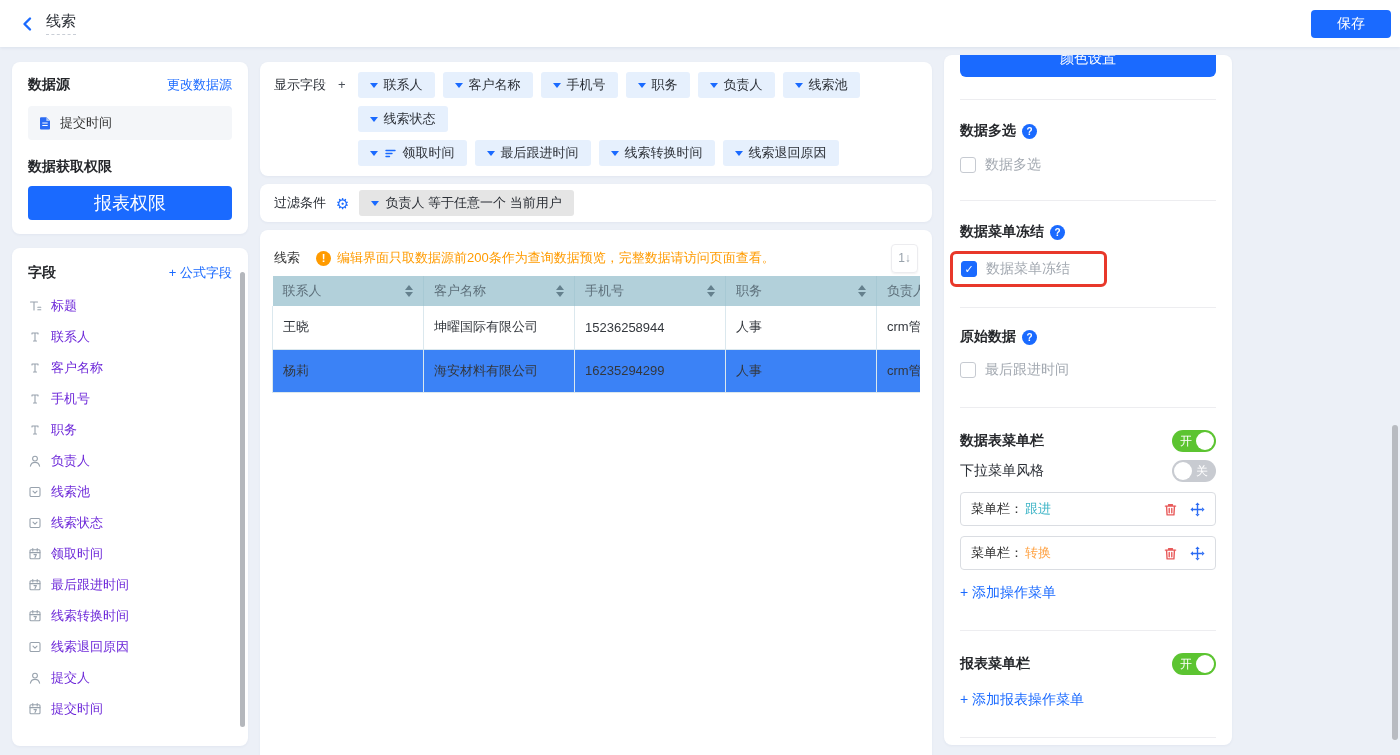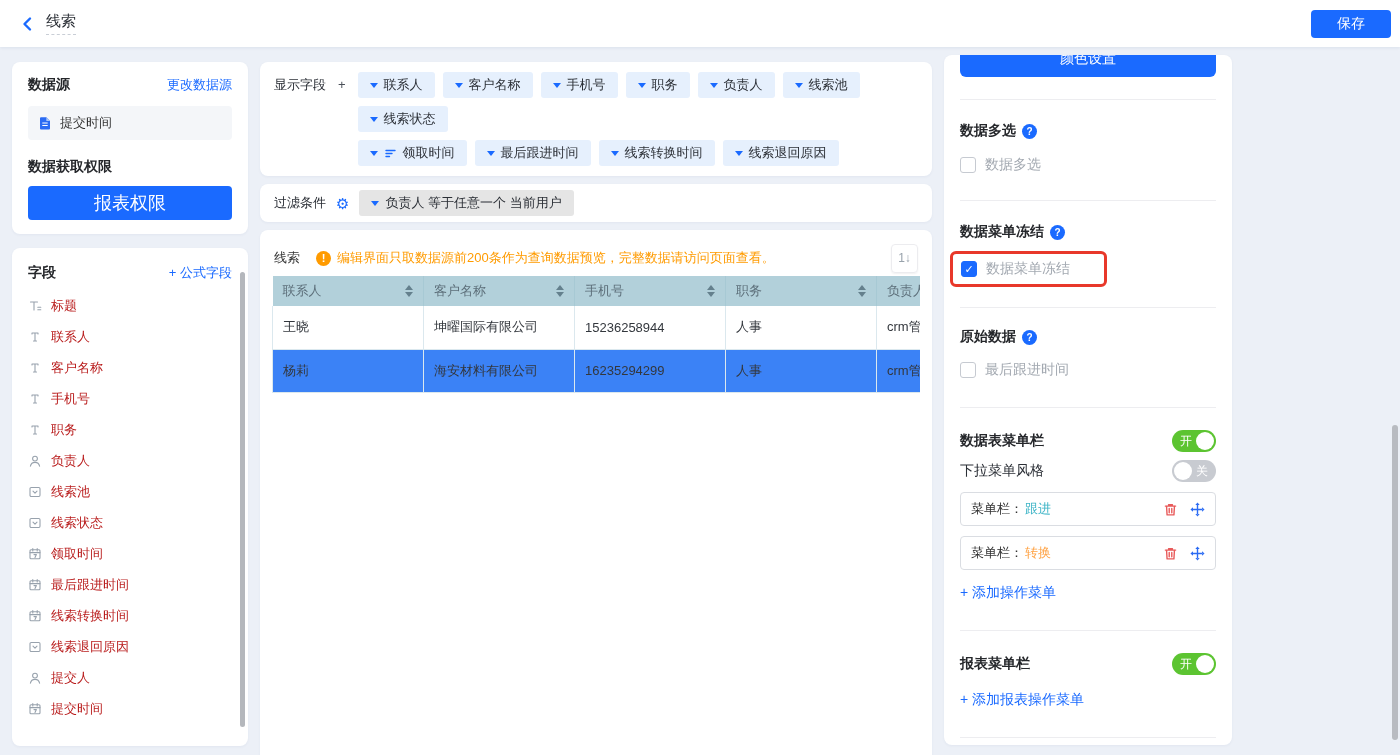--- a/index.html
+++ b/index.html
@@ -24,21 +24,21 @@
   .sec-row { display:flex; align-items:center; justify-content:space-between; }
   .sec-h { font-size:14px; font-weight:bold; color:#25272b; }
   .blue-link { color:#1a6aff; font-size:13px; cursor:pointer; }
   .ds-item { margin-top:12px; height:34px; background:#f4f6f9; border-radius:4px;
              display:flex; align-items:center; gap:8px; padding:0 10px; cursor:pointer; }
   .perm-title { margin-top:18px; }
   .perm-btn { margin-top:10px; width:100%; height:34px; background:#1a6aff; color:#fff; border:none;
               border-radius:4px; font-size:18px; cursor:pointer; font-family:inherit; }
   .card-b { height:498px; padding:16px 16px; position:relative; overflow:hidden; }
   .fields-list { margin-top:8px; }
-  .field-item { height:31px; display:flex; align-items:center; gap:9px; cursor:grab; color:#b91c1c; }
+  .field-item { height:31px; display:flex; align-items:center; gap:9px; cursor:grab; color:#6d28d9; }
   .f-icon { width:14px; height:14px; display:flex; }
   .vthumb { position:absolute; right:3px; top:24px; width:5px; height:455px; background:#b4b7bc; border-radius:3px; }
   
   .mid-col { width:672px; display:flex; flex-direction:column; gap:8px; }
   .card1 { padding:10px 14px; display:flex; gap:8px; align-items:flex-start; }
   .row-label { line-height:26px; color:#2b2f36; white-space:nowrap; }
   .plus-btn { line-height:26px; color:#4a4f58; padding:0 4px; cursor:pointer; }
   .chips { flex:1; display:flex; flex-direction:column; gap:8px; }
   .chip-row { display:flex; flex-wrap:wrap; gap:8px; }
   .chip { height:26px; background:#e6f0fd; border-radius:3px; display:flex; align-items:center;

